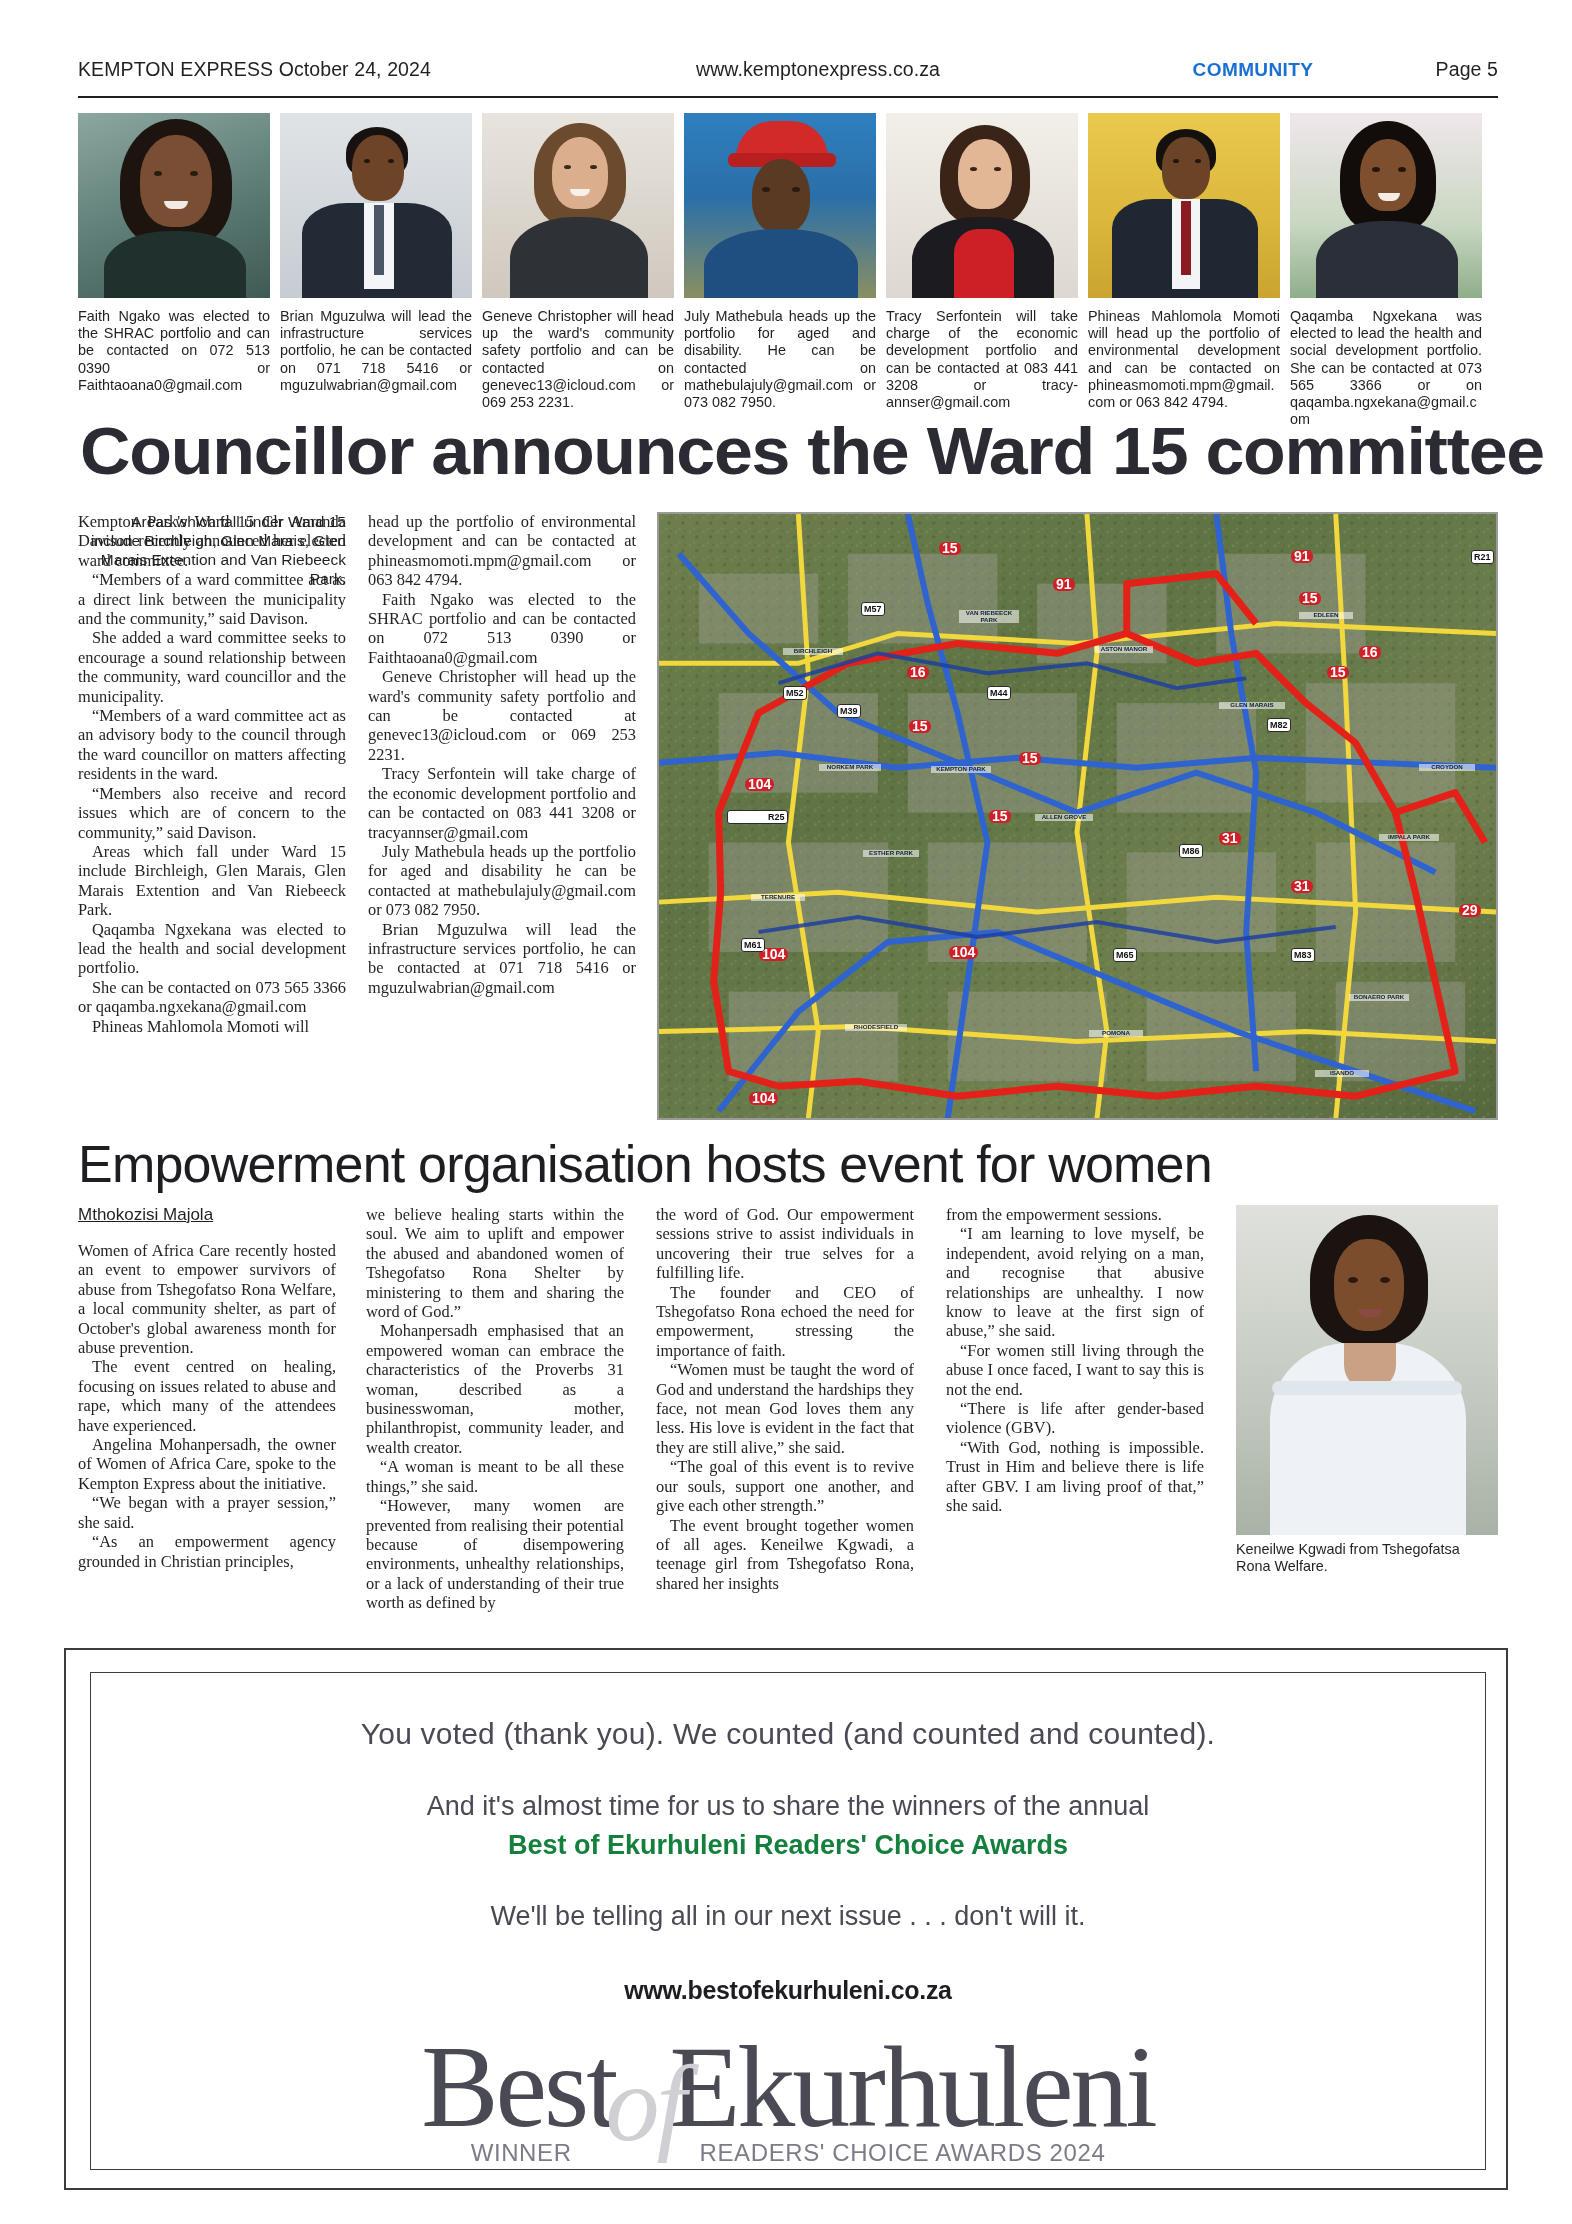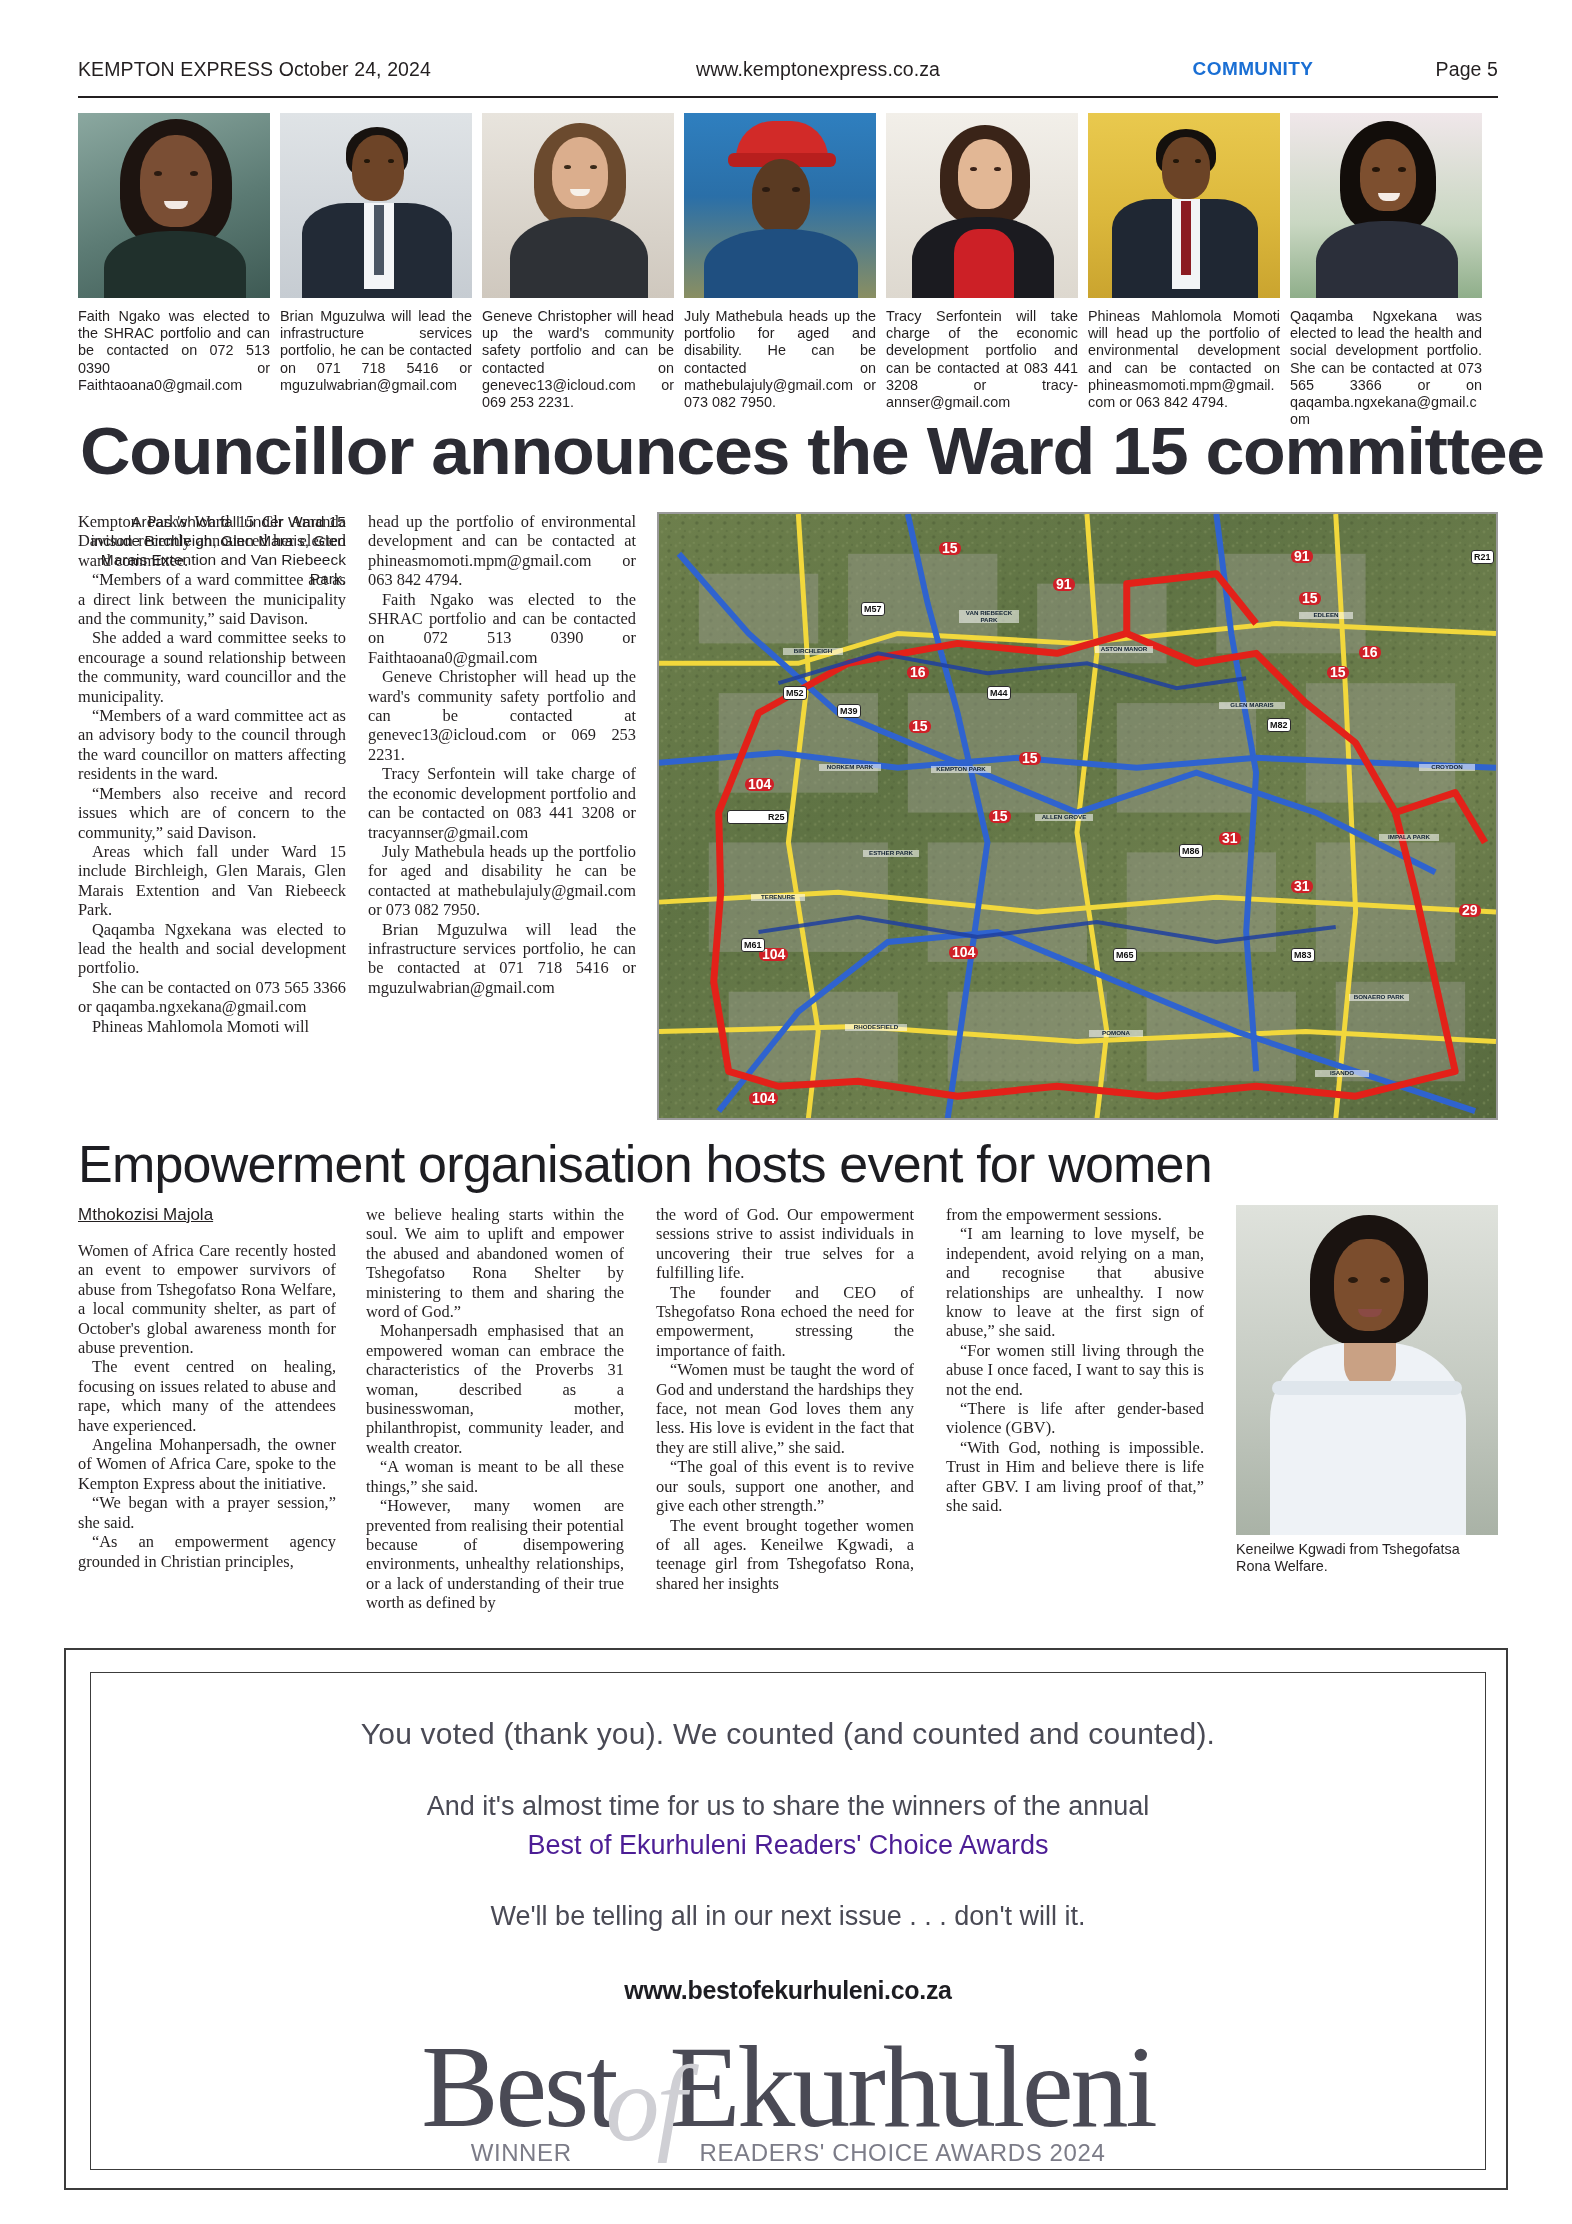--- a/index.html
+++ b/index.html
@@ -13,21 +13,21 @@
   .page {
     position: relative;
     width: 1572px; height: 2224px;
     padding: 0;
   }
 
   
   .masthead {
     position: absolute;
     left: 78px; top: 58px; width: 1420px;
-    display: flex; align-items: flex-start;
+    display: flex; align-items: flex-end;
     font-size: 19.5px;
     letter-spacing: .1px;
   }
   .masthead .mh-left { width: 420px; white-space: nowrap; }
   .masthead .mh-center { flex: 1; text-align: center; }
   .masthead .mh-community {
     width: 230px; text-align: center;
     color: #1a6fd4; font-weight: bold; letter-spacing: .4px;
     font-size: 19px;
   }
@@ -187,21 +187,21 @@
     width: 1396px; height: 498px;
     border: 1.5px solid #3c3c3c;
     text-align: center;
   }
   .ad-l1 {
     margin-top: 44px;
     font-size: 30px; color: #4a4a55; font-weight: 300;
     letter-spacing: .2px;
   }
   .ad-l2 { margin-top: 40px; font-size: 27px; color: #4a4a55; font-weight: 300; }
-  .ad-l3 { margin-top: 8px; font-size: 27px; color: #4c1d95; font-weight: normal; }
+  .ad-l3 { margin-top: 8px; font-size: 27px; color: #15803d; font-weight: bold; }
   .ad-l4 { margin-top: 40px; font-size: 27px; color: #4a4a55; font-weight: 300; }
   .ad-url { margin-top: 44px; font-size: 25px; font-weight: bold; color: #1d1d22; letter-spacing: -.3px;}
   .ad-logo {
     margin-top: 22px; position: relative; height: 150px;
   }
   .logo-main {
     font-family: "Liberation Serif", serif;
     font-size: 116px; line-height: 120px;
     color: #4a4a55; letter-spacing: -3px;
     white-space: nowrap;

